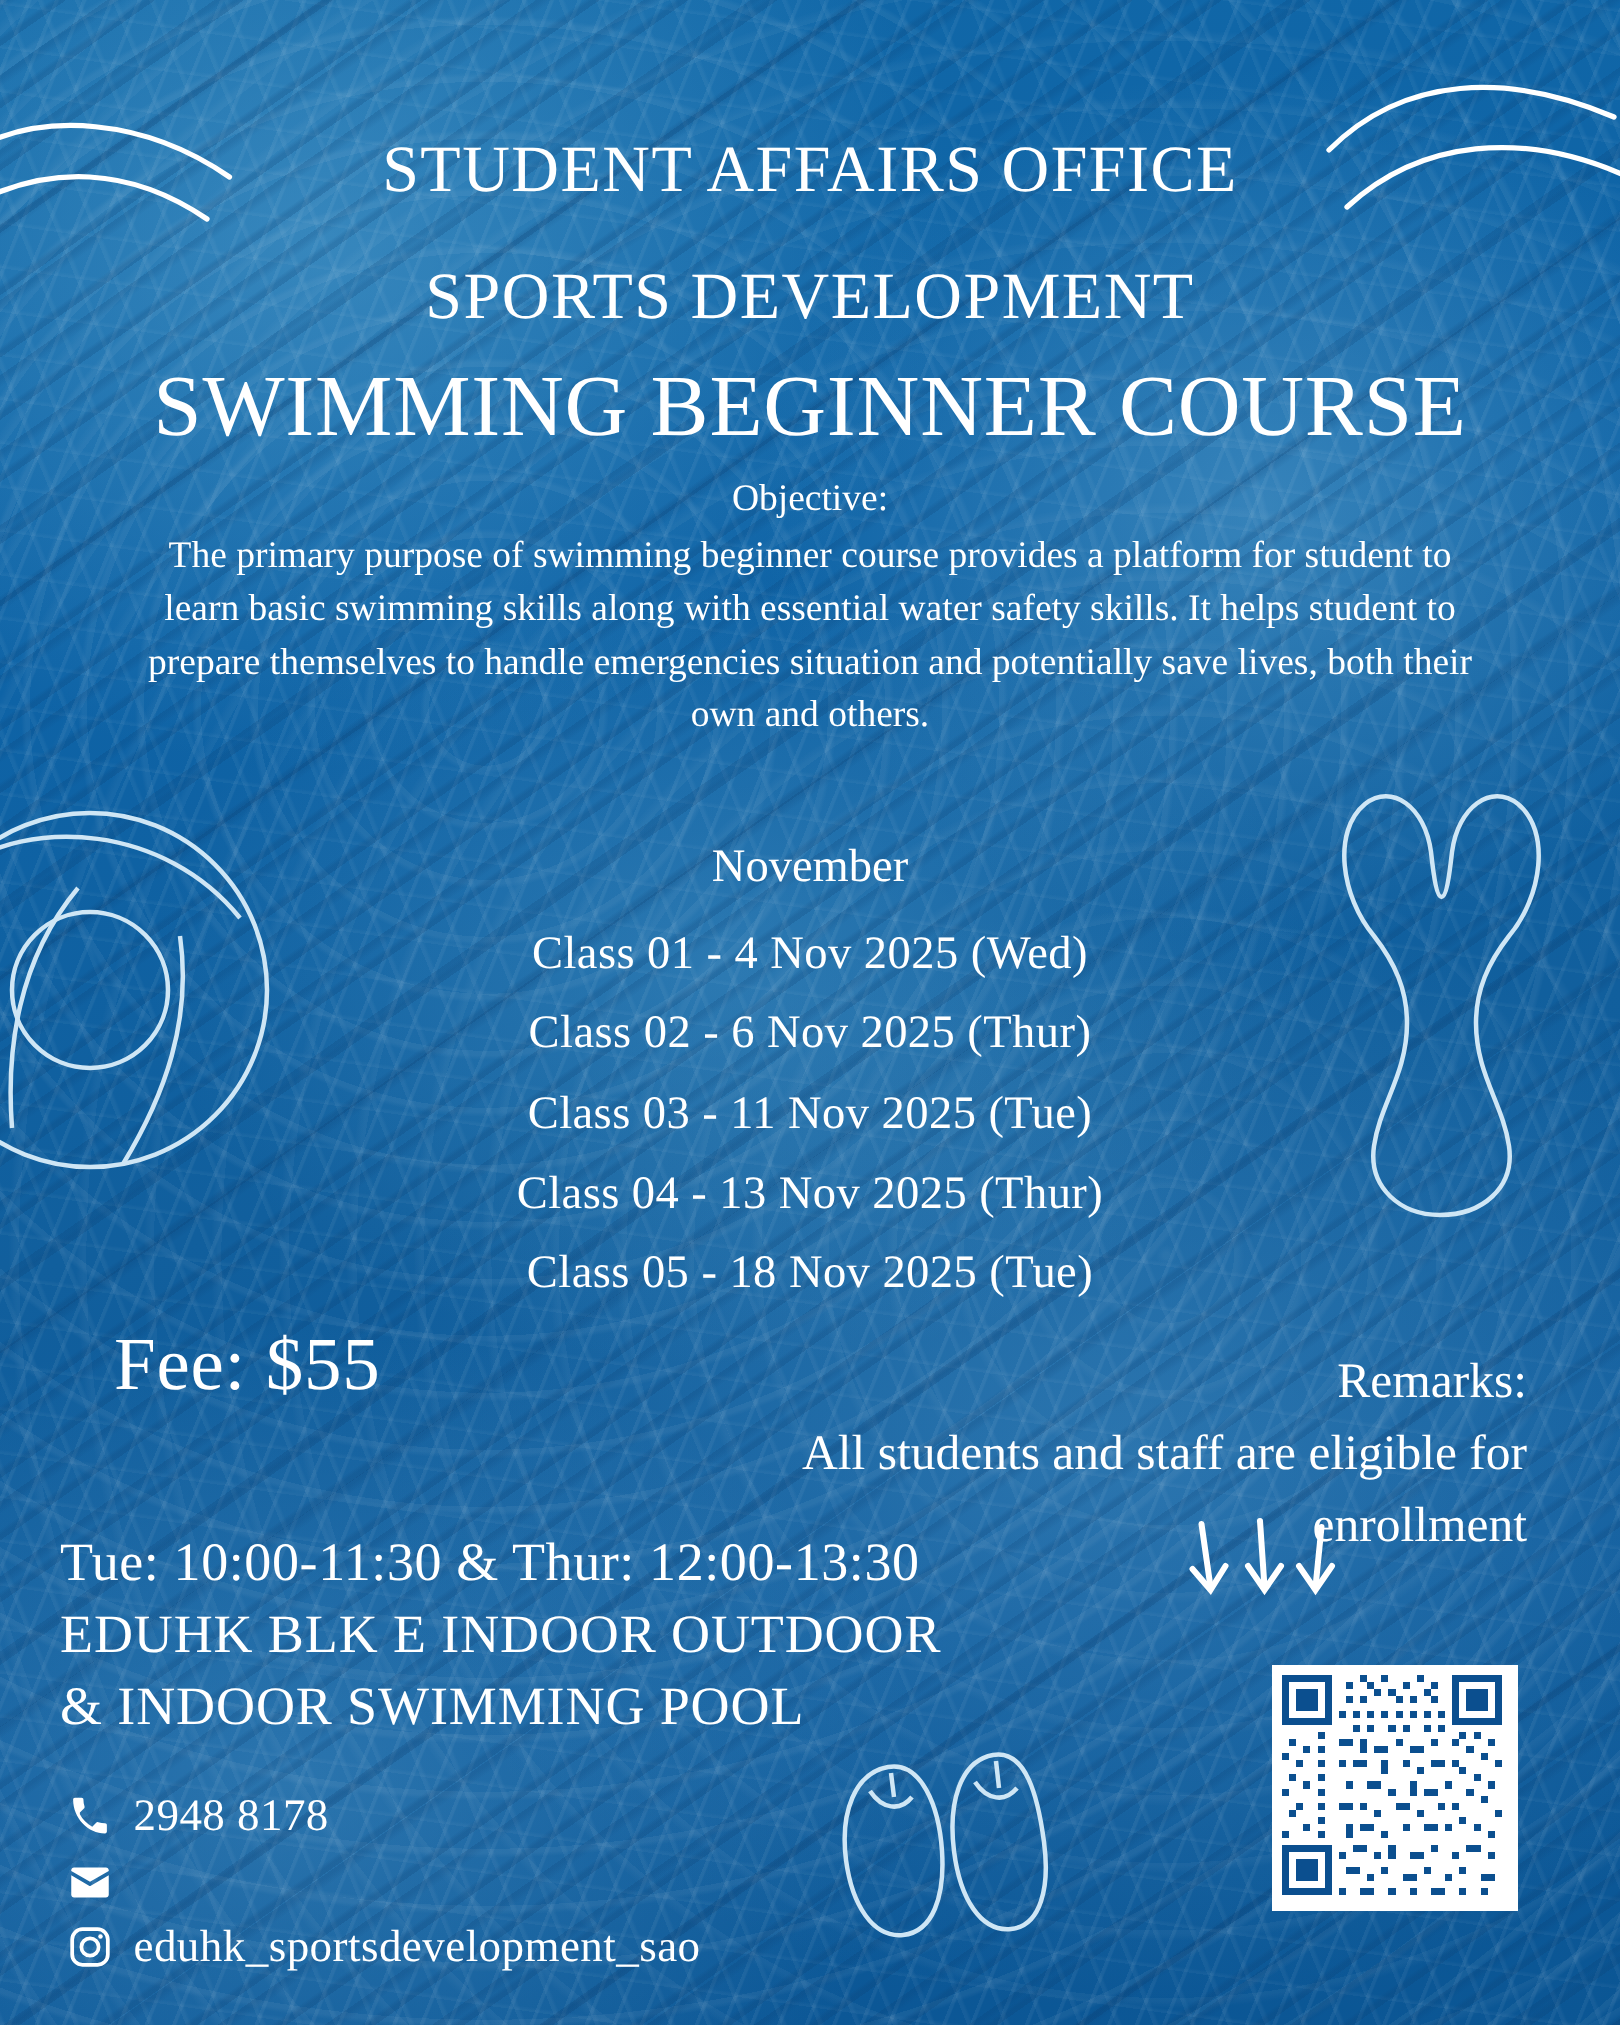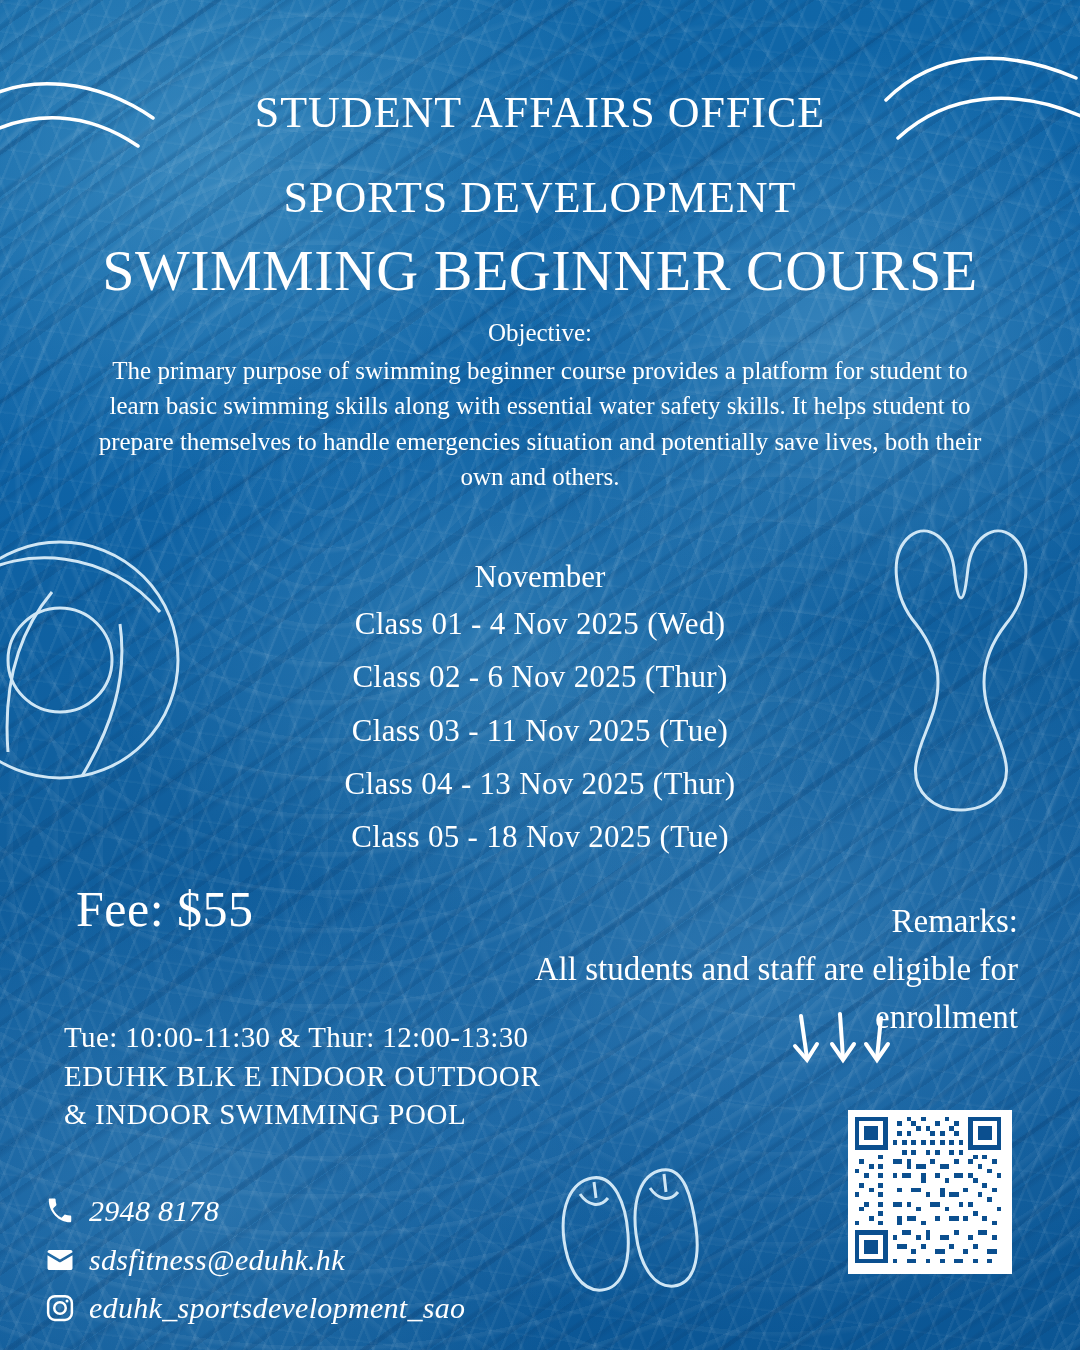--- a/index.html
+++ b/index.html
@@ -84,21 +84,21 @@
     display: block;
     margin-bottom: 2px;
   }
   
   .schedule {
     margin-top: 64px;
     text-align: center;
   }
   .month {
     font-size: 31px;
-    margin-bottom: 2px;
+    margin-bottom: 13px;
   }
   .class-row {
     font-size: 31px;
     line-height: 1.72;
     letter-spacing: 0.3px;
   }
   
   .fee {
     position: absolute;
     left: 76px;
@@ -115,23 +115,23 @@
     font-size: 33px;
     line-height: 1.45;
     width: 620px;
   }
   .remarks-title {
     display: block;
   }
   
   .details {
     position: absolute;
-    left: 64px;
+    left: 40px;
     top: 1018px;
-    font-size: 29px;
+    font-size: 36px;
     line-height: 1.33;
     letter-spacing: 0.4px;
   }
   .details .venue {
     letter-spacing: 0.6px;
   }
   
   .contacts {
     position: absolute;
     left: 44px;
@@ -148,21 +148,20 @@
   .contact-row .ico {
     width: 32px;
     height: 32px;
     display: inline-flex;
     align-items: center;
     justify-content: center;
     flex: 0 0 32px;
   }
   .contact-row .txt {
     letter-spacing: 0.3px;
-    font-style: italic;
   }
   
   .deco {
     position: absolute;
     pointer-events: none;
     z-index: 3;
   }
   .deco-waves-left { left: -12px; top: 60px; }
   .deco-waves-right { right: -6px; top: 20px; }
   .deco-ring { left: -40px; top: 520px; }
@@ -279,21 +278,20 @@
           </svg>
         </span>
         <span class="txt">2948 8178</span>
       </div>
       <div class="contact-row">
         <span class="ico">
           <svg width="30" height="30" viewBox="0 0 24 24" fill="#ffffff">
             <path d="M2 5.5C2 4.7 2.7 4 3.5 4h17c.8 0 1.5.7 1.5 1.5v.3l-10 5.8-10-5.8v-.3zM2 8.1v10.4c0 .8.7 1.5 1.5 1.5h17c.8 0 1.5-.7 1.5-1.5V8.1l-9.6 5.6c-.3.2-.6.2-.9 0L2 8.1z"></path>
           </svg>
         </span>
-        <span class="txt">sdsfitness@eduhk.hk</span>
       </div>
       <div class="contact-row">
         <span class="ico">
           <svg width="30" height="30" viewBox="0 0 24 24" fill="none" stroke="#ffffff" stroke-width="2">
             <rect x="2.5" y="2.5" width="19" height="19" rx="5.5"></rect>
             <circle cx="12" cy="12" r="4.6"></circle>
             <circle cx="17.6" cy="6.4" r="1.2" fill="#ffffff" stroke="none"></circle>
           </svg>
         </span>
         <span class="txt">eduhk_sportsdevelopment_sao</span>

